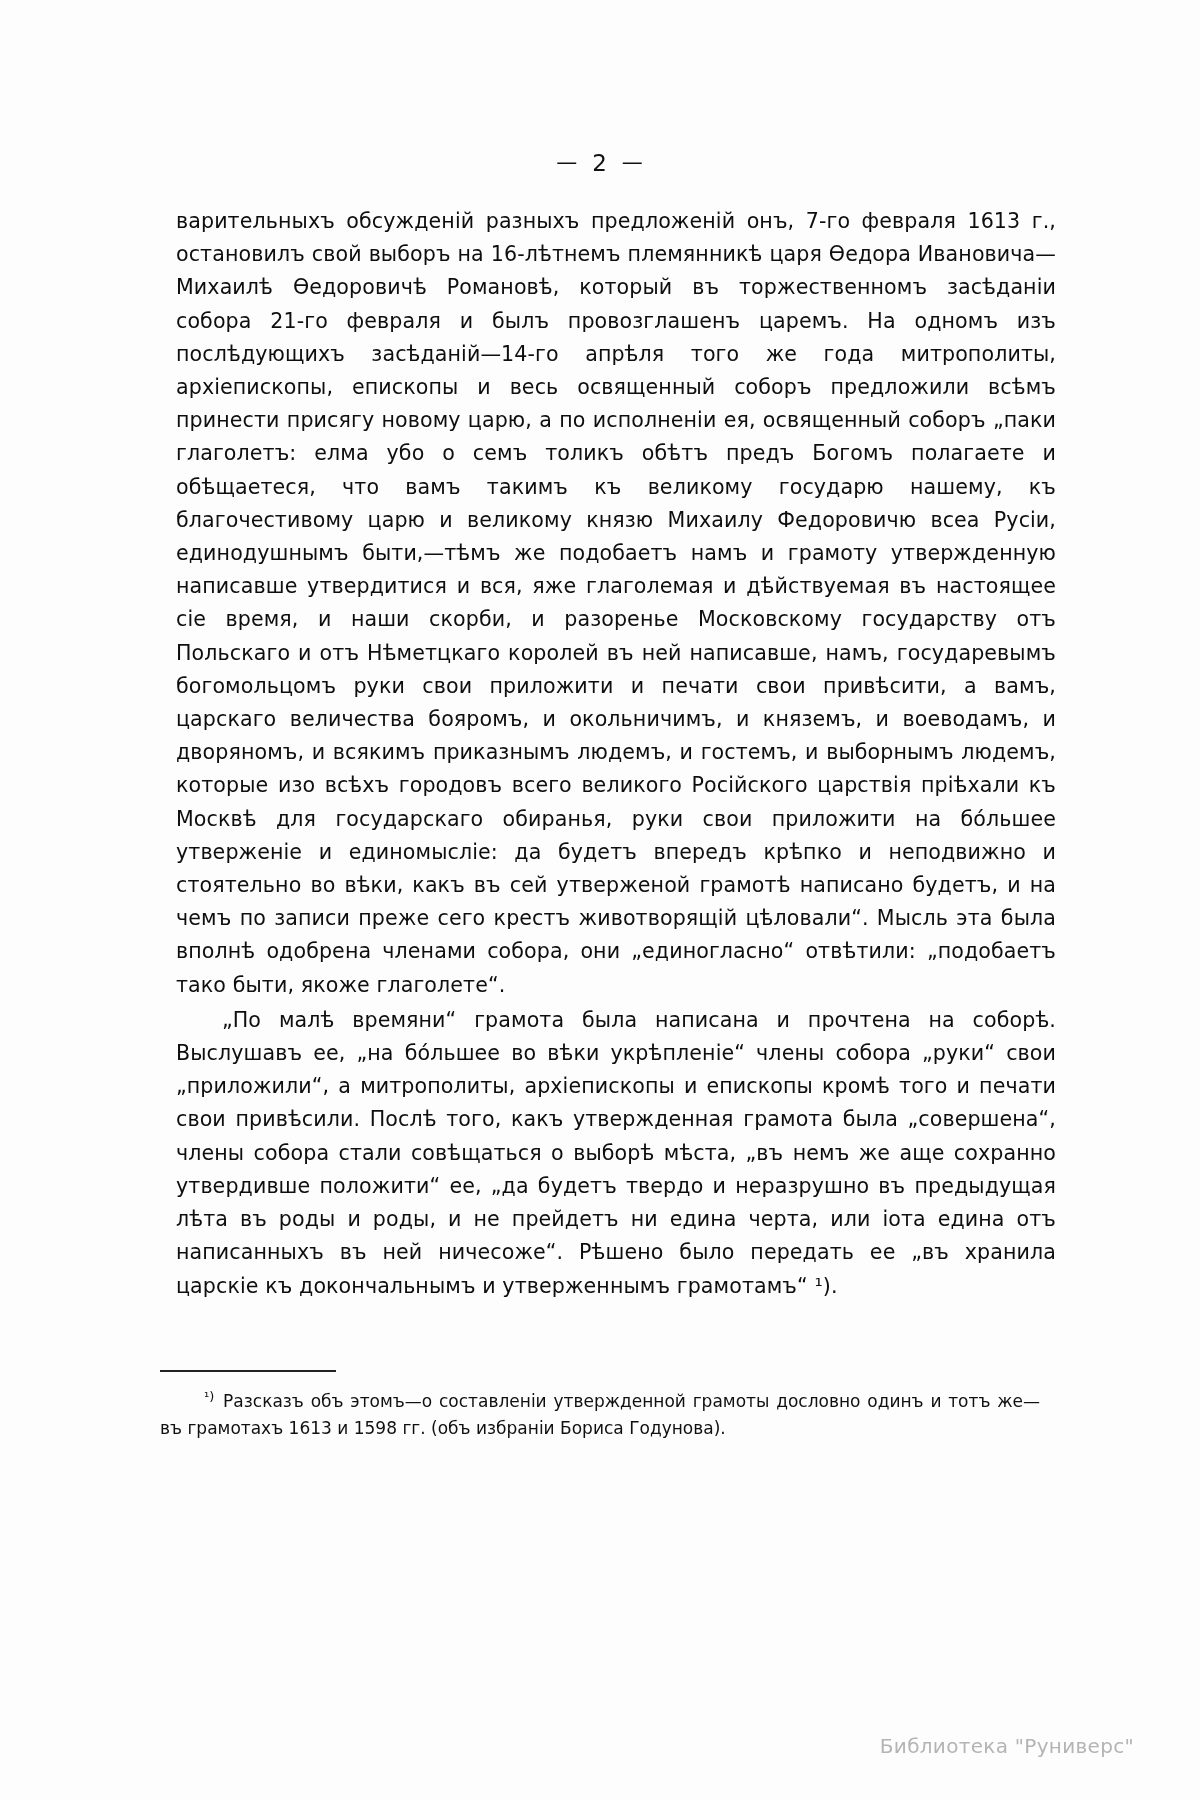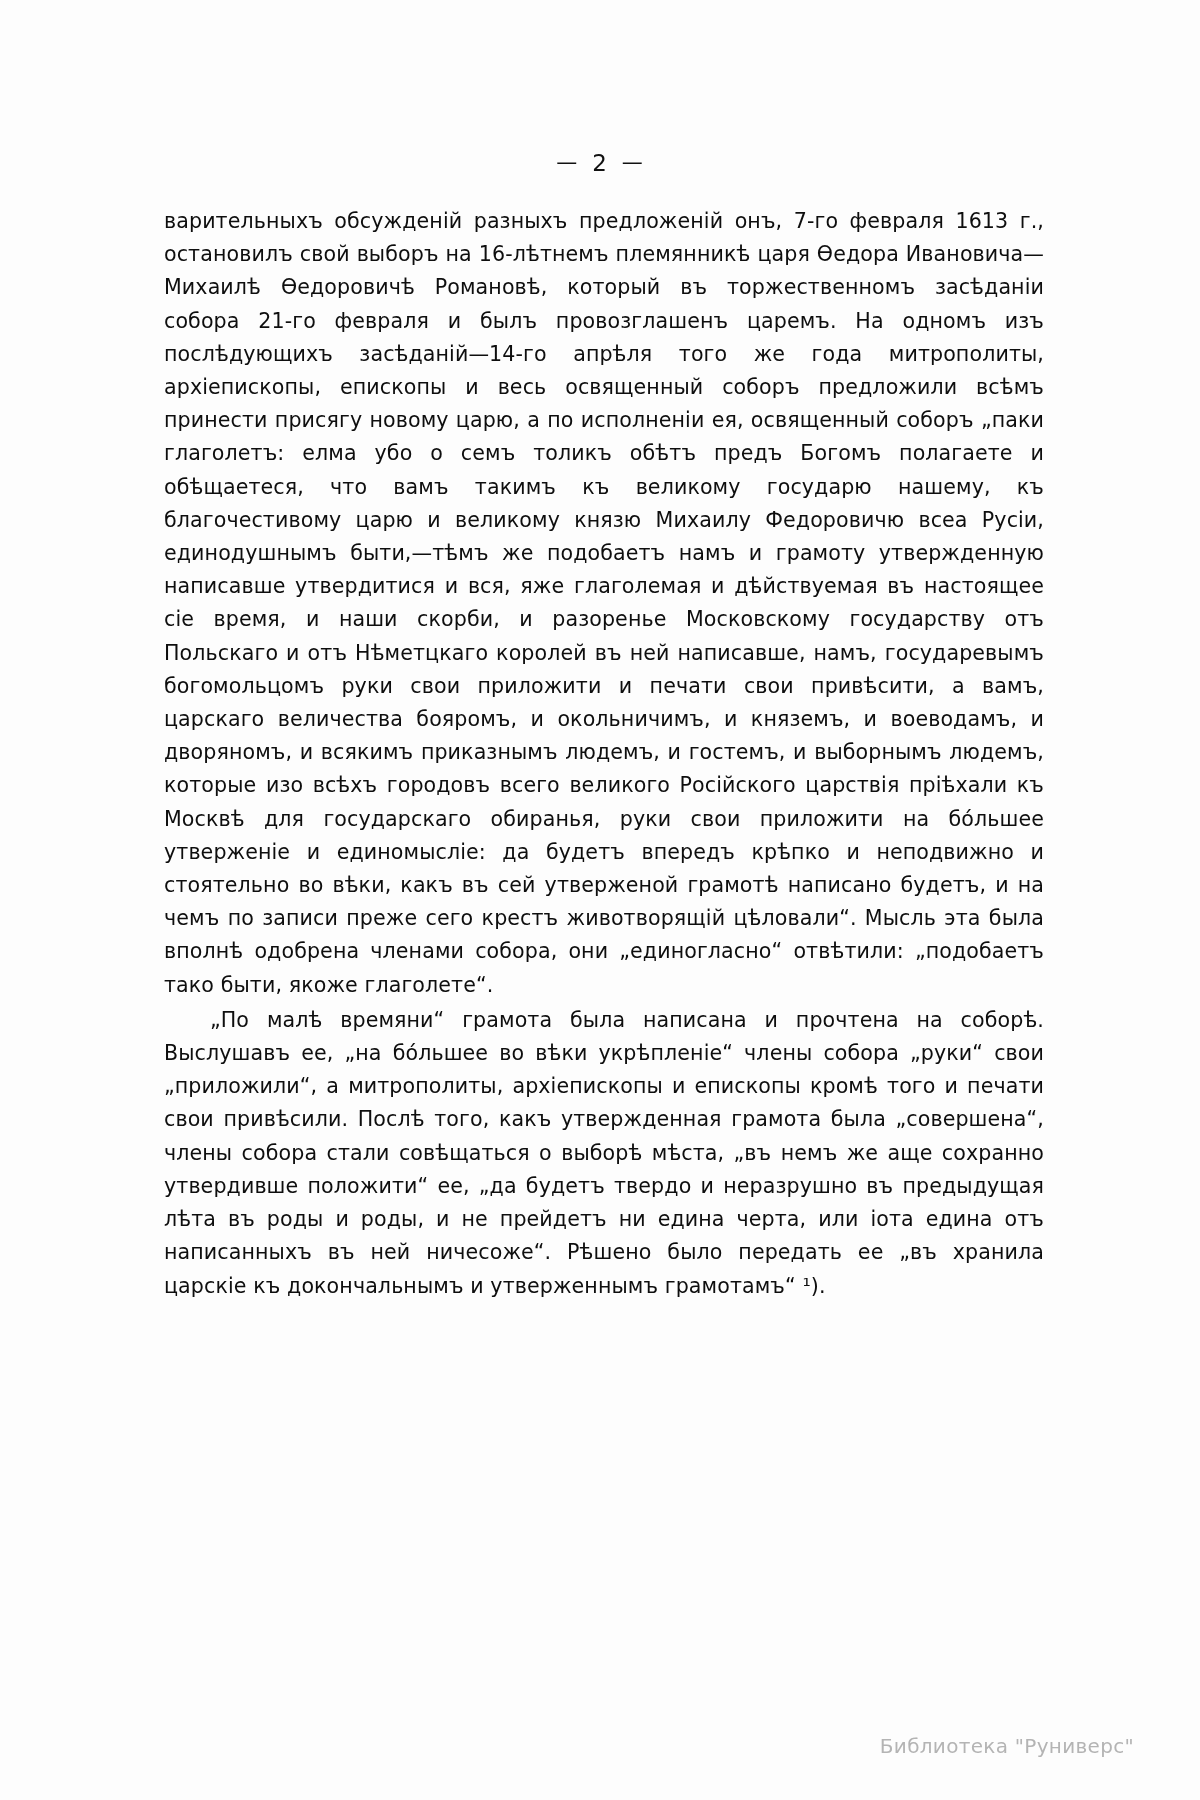--- a/index.html
+++ b/index.html
@@ -34,21 +34,21 @@
     color: #111;
   }
   .page-number-line .dash {
     display: inline-block;
     padding: 0 14px;
     font-size: 21px;
     vertical-align: 2px;
   }
   .body-text {
     position: absolute;
-    left: 164px;
+    left: 176px;
     top: 205px;
     width: 880px;
     font-size: 20.6px;
     line-height: 33.2px;
     text-align: justify;
     color: #0e0e0e;
     font-weight: 500;
     letter-spacing: 0.1px;
   }
   .body-text p {
@@ -109,16 +109,20 @@
 
   <div class="page-number-line">
     <span class="dash">—</span><span>2</span><span class="dash">—</span>
   </div>
 
   <div class="body-text">
     <p>варительныхъ обсужденій разныхъ предложеній онъ, 7-го февраля 1613 г., остановилъ свой выборъ на 16-лѣтнемъ племянникѣ царя Ѳедора Ивановича—Михаилѣ Ѳедоровичѣ Романовѣ, который въ торжественномъ засѣданіи собора 21-го февраля и былъ провозглашенъ царемъ. На одномъ изъ послѣдующихъ засѣданій—14-го апрѣля того же года митрополиты, архіепископы, епископы и весь освященный соборъ предложили всѣмъ принести присягу новому царю, а по исполненіи ея, освященный соборъ „паки глаголетъ: елма убо о семъ толикъ обѣтъ предъ Богомъ полагаете и обѣщаетеся, что вамъ такимъ къ великому государю нашему, къ благочестивому царю и великому князю Михаилу Федоровичю всеа Русіи, единодушнымъ быти,—тѣмъ же подобаетъ намъ и грамоту утвержденную написавше утвердитися и вся, яже глаголемая и дѣйствуемая въ настоящее сіе время, и наши скорби, и разоренье Московскому государству отъ Польскаго и отъ Нѣметцкаго королей въ ней написавше, намъ, государевымъ богомольцомъ руки свои приложити и печати свои привѣсити, а вамъ, царскаго величества бояромъ, и окольничимъ, и княземъ, и воеводамъ, и дворяномъ, и всякимъ приказнымъ людемъ, и гостемъ, и выборнымъ людемъ, которые изо всѣхъ городовъ всего великого Російского царствія пріѣхали къ Москвѣ для государскаго обиранья, руки свои приложити на бо́льшее утверженіе и единомысліе: да будетъ впередъ крѣпко и неподвижно и стоятельно во вѣки, какъ въ сей утверженой грамотѣ написано будетъ, и на чемъ по записи преже сего крестъ животворящій цѣловали“. Мысль эта была вполнѣ одобрена членами собора, они „единогласно“ отвѣтили: „подобаетъ тако быти, якоже глаголете“.</p>
     <p class="indent">„По малѣ времяни“ грамота была написана и прочтена на соборѣ. Выслушавъ ее, „на бо́льшее во вѣки укрѣпленіе“ члены собора „руки“ свои „приложили“, а митрополиты, архіепископы и епископы кромѣ того и печати свои привѣсили. Послѣ того, какъ утвержденная грамота была „совершена“, члены собора стали совѣщаться о выборѣ мѣста, „въ немъ же аще сохранно утвердивше положити“ ее, „да будетъ твердо и неразрушно въ предыдущая лѣта въ роды и роды, и не прейдетъ ни едина черта, или іота едина отъ написанныхъ въ ней ничесоже“. Рѣшено было передать ее „въ хранила царскіе къ докончальнымъ и утверженнымъ грамотамъ“ ¹).</p>
   </div>
 
+  <div class="footnote-wrap">
+    <div class="footnote-rule"></div>
+    <div class="footnote-text"><span class="footnote-indent"></span><span class="fn-mark">¹)</span> <span>Разсказъ объ этомъ—о составленіи утвержденной грамоты дословно одинъ и тотъ же—въ грамотахъ 1613 и 1598 гг. (объ избраніи Бориса Годунова).</span></div>
+  </div>
 
   <div class="watermark">Библиотека "Руниверс"</div>
 
 </div>
 
 </body></html>

